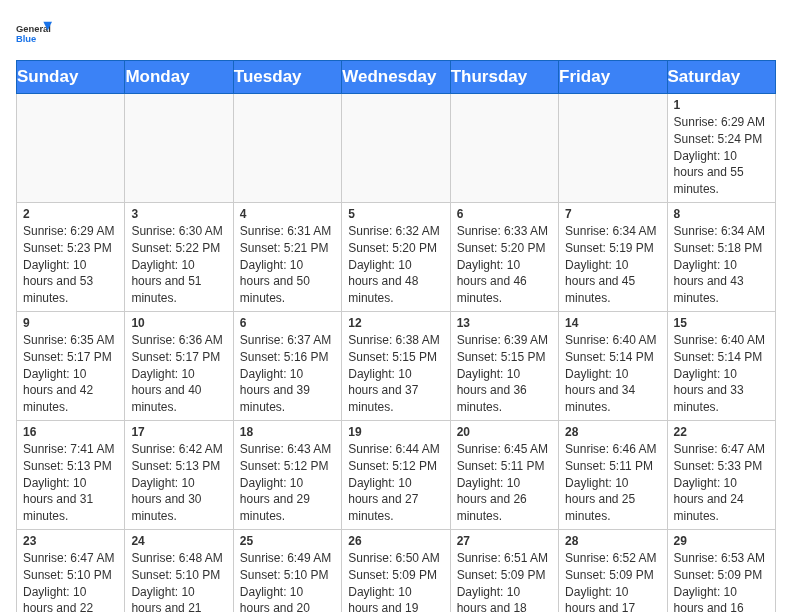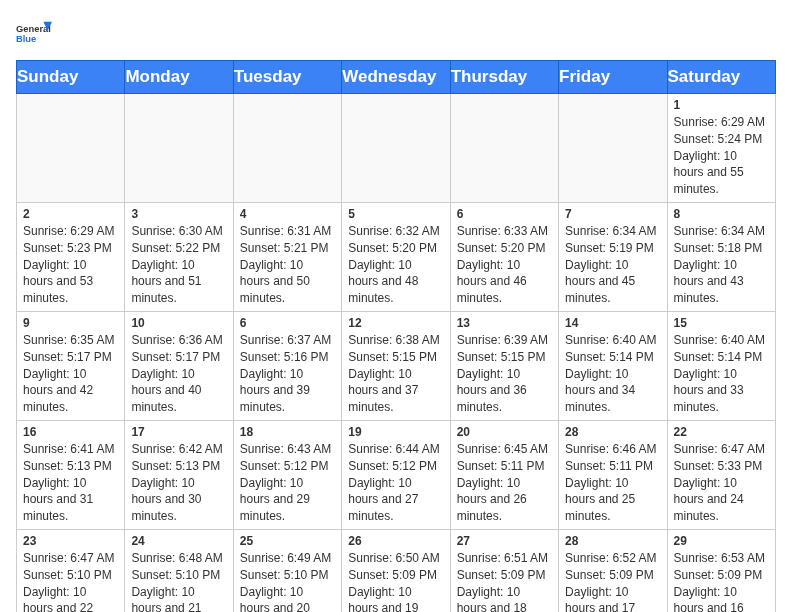--- a/index.html
+++ b/index.html
@@ -212,21 +212,21 @@
         <td>
           <span class="day-number">15</span>
           <div class="day-info">Sunrise: 6:40 AM
 Sunset: 5:14 PM
 Daylight: 10 hours and 33 minutes.</div>
         </td>
       </tr>
       <tr>
         <td>
           <span class="day-number">16</span>
-          <div class="day-info">Sunrise: 6:41 AM
+          <div class="day-info">Sunrise: 7:41 AM
 Sunset: 5:13 PM
 Daylight: 10 hours and 31 minutes.</div>
         </td>
         <td>
           <span class="day-number">17</span>
           <div class="day-info">Sunrise: 6:42 AM
 Sunset: 5:13 PM
 Daylight: 10 hours and 30 minutes.</div>
         </td>
         <td>

